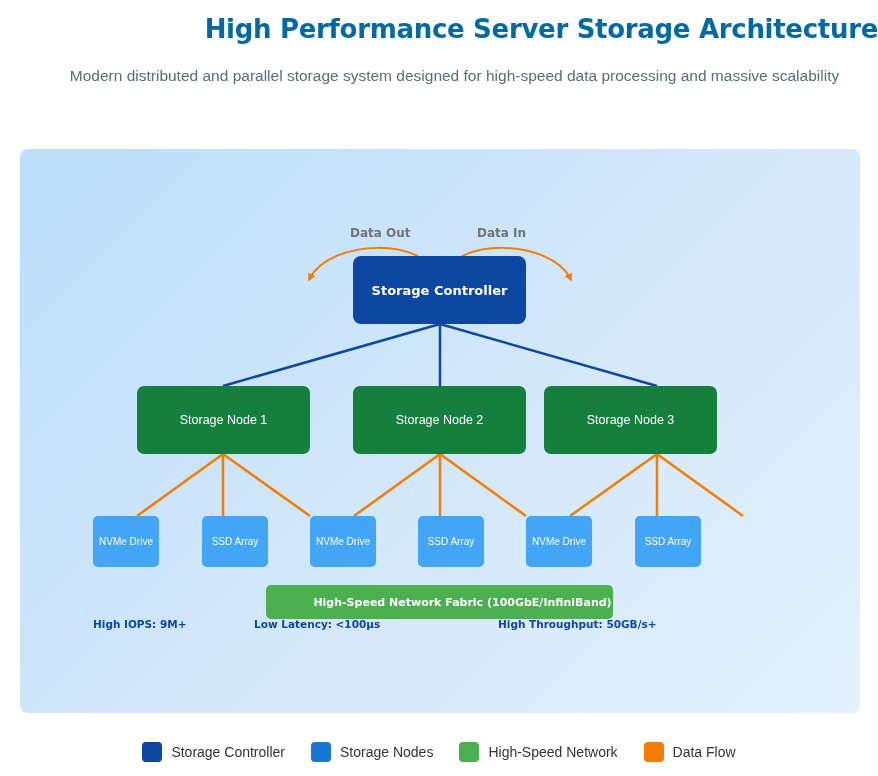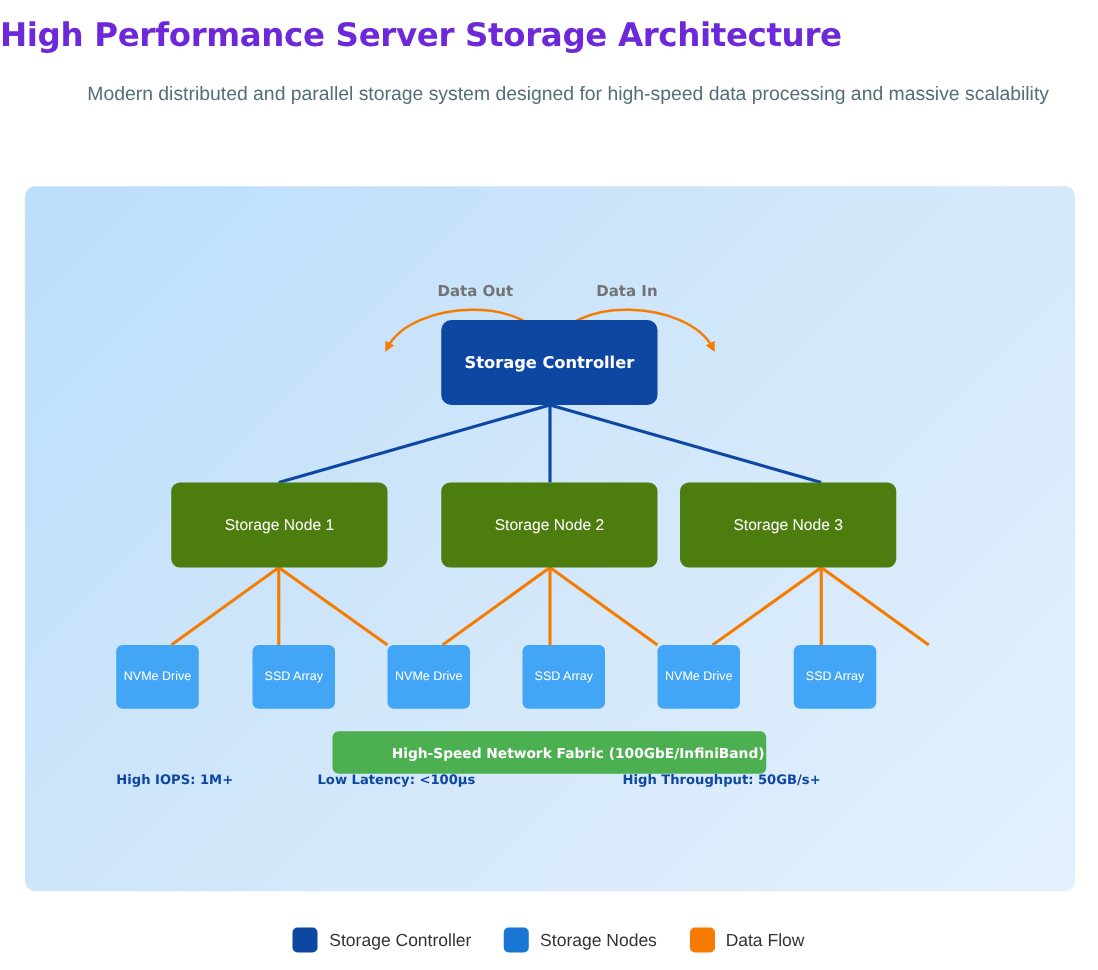--- a/index.html
+++ b/index.html
@@ -4,21 +4,21 @@
 <style>
   html, body { margin: 0; padding: 0; }
   body {
     width: 878px; height: 776px; overflow: hidden;
     background: #ffffff;
     font-family: "Liberation Sans", "DejaVu Sans", sans-serif;
     position: relative;
   }
   .title {
     position: absolute; left: 0; right: 0; top: 14px;
-    text-align: left; color: #6d28d9;
+    text-align: right; color: #0369a1;
     font-family: "DejaVu Sans", sans-serif;
     font-weight: bold; font-size: 26px; letter-spacing: -0.3px;
   }
   .subtitle {
     position: absolute; left: 0; right: 0; top: 67px;
     text-align: center; color: #546e7a; font-size: 15.5px; padding-left: 31px;
   }
   .panel {
     position: absolute; left: 20px; top: 149px; width: 840px; height: 564px;
     border-radius: 8px;
@@ -29,21 +29,21 @@
     position: absolute; display: flex; align-items: center; justify-content: center;
     color: #ffffff; text-align: center; box-sizing: border-box;
   }
   .controller {
     left: 353px; top: 256px; width: 173px; height: 68px;
     background: #0d47a1; border-radius: 8px;
     font-family: "DejaVu Sans", sans-serif; font-weight: bold; font-size: 13px;
   }
   .node {
     top: 386px; width: 173px; height: 68px;
-    background: #4d7c0f; border-radius: 7px; font-size: 12.5px;
+    background: #15803d; border-radius: 7px; font-size: 12.5px;
   }
   .drive {
     top: 516px; width: 66px; height: 51px;
     background: #42a5f5; border-radius: 5px; font-size: 10px;
   }
   .network {
     left: 266px; top: 585px; width: 347px; height: 34px;
     background: #4caf50; border-radius: 5px;
     font-family: "DejaVu Sans", sans-serif; font-weight: bold; font-size: 11px; padding-left: 46px;
   }
@@ -130,30 +130,34 @@
   <span>NVMe Drive</span>
 </div>
 <div class="box drive" style="left:635px;">
   <span>SSD Array</span>
 </div>
 
 <div class="box network">
   <span>High-Speed Network Fabric (100GbE/InfiniBand)</span>
 </div>
 
-<div class="metric" style="left:93px;">High IOPS: 1M+</div>
+<div class="metric" style="left:93px;">High IOPS: 9M+</div>
 <div class="metric" style="left:254px;">Low Latency: &lt;100µs</div>
 <div class="metric" style="left:498px;">High Throughput: 50GB/s+</div>
 
 <div class="legend">
   <div class="legend-item">
     <span class="swatch" style="background:#0d47a1;"></span>
     <span>Storage Controller</span>
   </div>
   <div class="legend-item">
     <span class="swatch" style="background:#1976d2;"></span>
     <span>Storage Nodes</span>
   </div>
   <div class="legend-item">
+    <span class="swatch" style="background:#4caf50;"></span>
+    <span>High-Speed Network</span>
+  </div>
+  <div class="legend-item">
     <span class="swatch" style="background:#f57c00;"></span>
     <span>Data Flow</span>
   </div>
 </div>
 
 </body></html>

